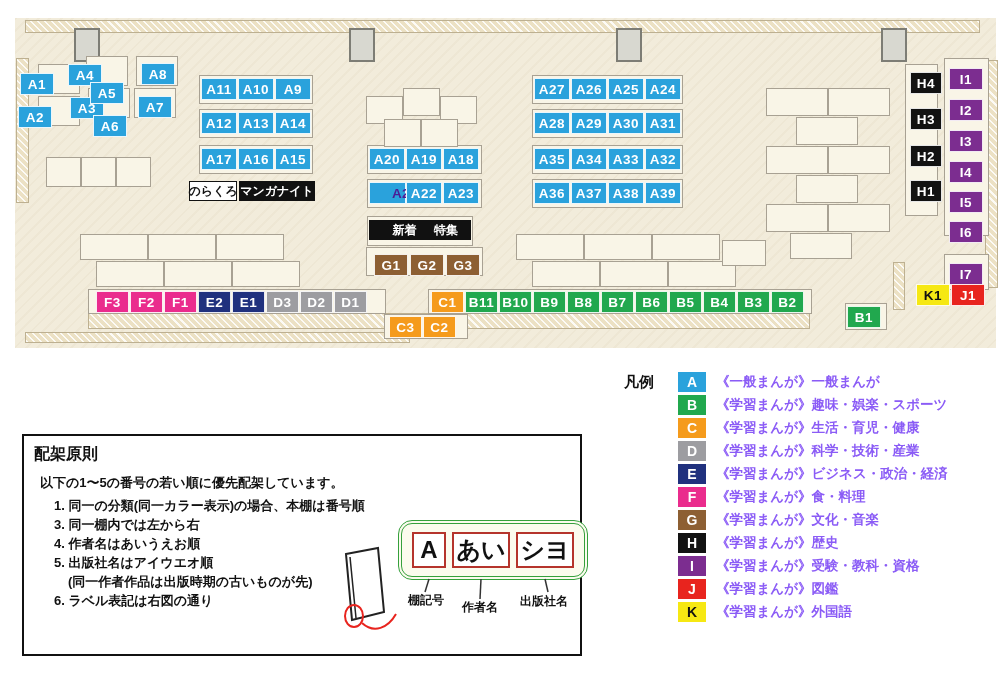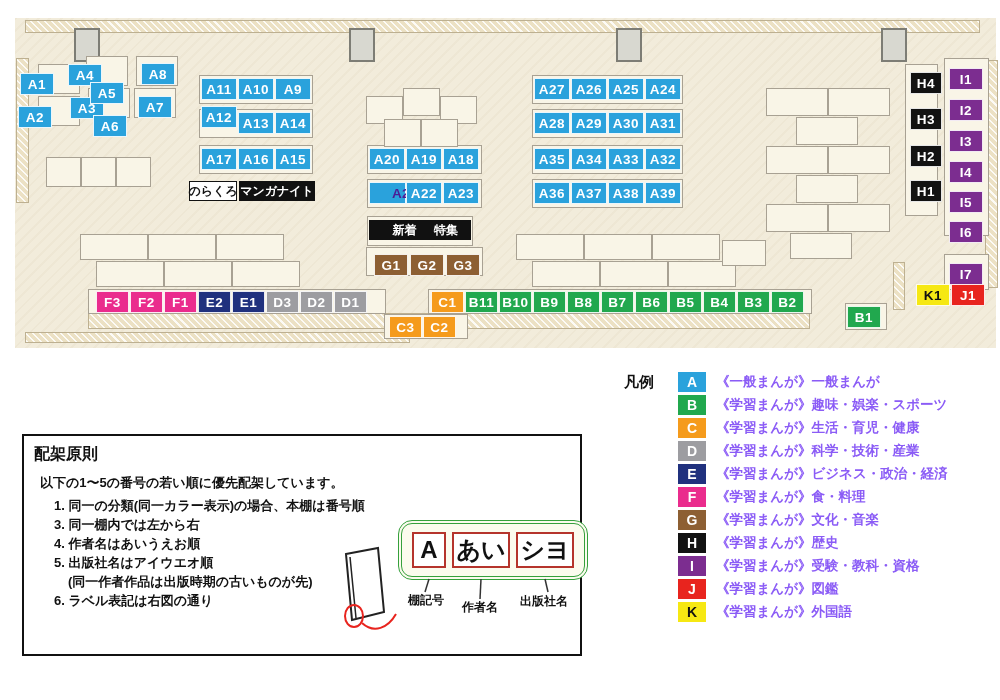--- a/index.html
+++ b/index.html
@@ -127,21 +127,21 @@
       <div class="chip" style="left: 3px; top: 88px; width: 34px; background: rgb(42, 162, 220); color: rgb(255, 255, 255);">A2</div>
       <div class="chip" style="left: 53px; top: 46px; width: 34px; background: rgb(42, 162, 220); color: rgb(255, 255, 255);">A4</div>
       <div class="chip" style="left: 55px; top: 79px; width: 34px; background: rgb(42, 162, 220); color: rgb(255, 255, 255);">A3</div>
       <div class="chip" style="left: 75px; top: 64px; width: 34px; background: rgb(42, 162, 220); color: rgb(255, 255, 255);">A5</div>
       <div class="chip" style="left: 78px; top: 97px; width: 34px; background: rgb(42, 162, 220); color: rgb(255, 255, 255);">A6</div>
       <div class="chip" style="left: 126px; top: 45px; width: 34px; background: rgb(42, 162, 220); color: rgb(255, 255, 255);">A8</div>
       <div class="chip" style="left: 123px; top: 78px; width: 34px; background: rgb(42, 162, 220); color: rgb(255, 255, 255);">A7</div>
       <div class="chip" style="left: 186px; top: 60px; width: 36px; background: rgb(42, 162, 220); color: rgb(255, 255, 255);">A11</div>
       <div class="chip" style="left: 223px; top: 60px; width: 36px; background: rgb(42, 162, 220); color: rgb(255, 255, 255);">A10</div>
       <div class="chip" style="left: 260px; top: 60px; width: 36px; background: rgb(42, 162, 220); color: rgb(255, 255, 255);">A9</div>
-      <div class="chip" style="left: 186px; top: 88px; width: 36px; background: rgb(42, 162, 220); color: rgb(255, 255, 255);">A12</div>
+      <div class="chip" style="left: 186px; top: 94px; width: 36px; background: rgb(42, 162, 220); color: rgb(255, 255, 255);">A12</div>
       <div class="chip" style="left: 223px; top: 94px; width: 36px; background: rgb(42, 162, 220); color: rgb(255, 255, 255);">A13</div>
       <div class="chip" style="left: 260px; top: 94px; width: 36px; background: rgb(42, 162, 220); color: rgb(255, 255, 255);">A14</div>
       <div class="chip" style="left: 186px; top: 130px; width: 36px; background: rgb(42, 162, 220); color: rgb(255, 255, 255);">A17</div>
       <div class="chip" style="left: 223px; top: 130px; width: 36px; background: rgb(42, 162, 220); color: rgb(255, 255, 255);">A16</div>
       <div class="chip" style="left: 260px; top: 130px; width: 36px; background: rgb(42, 162, 220); color: rgb(255, 255, 255);">A15</div>
       <div class="chip" style="left: 354px; top: 130px; width: 36px; background: rgb(42, 162, 220); color: rgb(255, 255, 255);">A20</div>
       <div class="chip" style="left: 391px; top: 130px; width: 36px; background: rgb(42, 162, 220); color: rgb(255, 255, 255);">A19</div>
       <div class="chip" style="left: 428px; top: 130px; width: 36px; background: rgb(42, 162, 220); color: rgb(255, 255, 255);">A18</div>
       <div class="chip" style="left: 354px; top: 164px; width: 36px; background: rgb(42, 162, 220); color: #4c1d95; padding-left: 35px;">A21</div>
       <div class="chip" style="left: 391px; top: 164px; width: 36px; background: rgb(42, 162, 220); color: rgb(255, 255, 255);">A22</div>

